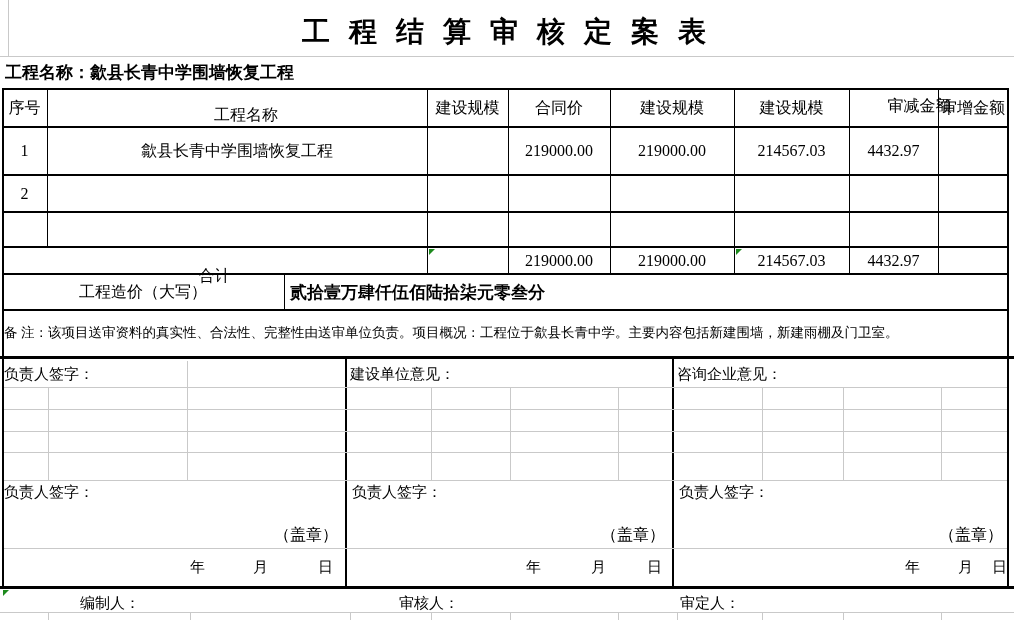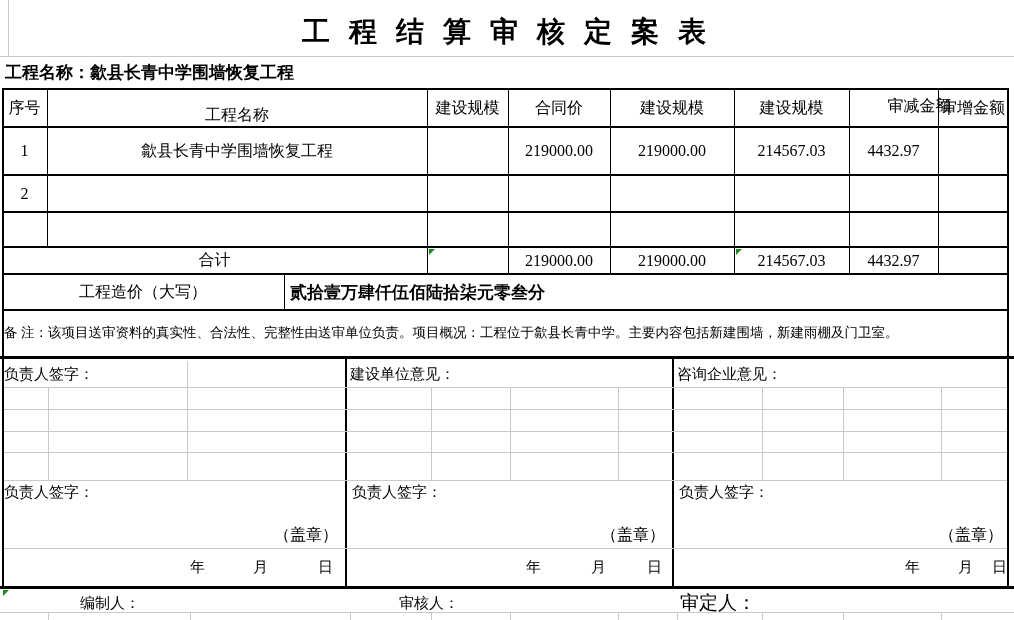--- a/index.html
+++ b/index.html
@@ -45,21 +45,21 @@
   <div class="ln" style="left:508px;top:88px;width:1px;height:186px;"></div>
   <div class="ln" style="left:610px;top:88px;width:1px;height:186px;"></div>
   <div class="ln" style="left:734px;top:88px;width:1px;height:186px;"></div>
   <div class="ln" style="left:849px;top:88px;width:1px;height:186px;"></div>
   <div class="ln" style="left:938px;top:88px;width:1px;height:186px;"></div>
   <div class="ln" style="left:284px;top:274px;width:1px;height:36px;"></div>
   <div class="ln" style="left:345px;top:358px;width:2px;height:229px;"></div>
   <div class="ln" style="left:672px;top:358px;width:2px;height:229px;"></div>
 
   <div class="cell" style="left:2px;top:90px;width:45px;height:36px;">序号</div>
-  <div class="cell" style="left:47px;top:90px;width:380px;height:50px;text-align:right;">工程名称</div>
+  <div class="cell" style="left:56px;top:90px;width:380px;height:50px;text-align:right;">工程名称</div>
   <div class="cell" style="left:427px;top:90px;width:81px;height:36px;">建设规模</div>
   <div class="cell" style="left:508px;top:90px;width:102px;height:36px;">合同价</div>
   <div class="cell" style="left:610px;top:90px;width:124px;height:36px;">建设规模</div>
   <div class="cell" style="left:734px;top:90px;width:115px;height:36px;">建设规模</div>
   <div class="cell" style="left:875px;top:90px;width:89px;height:32px;">审减金额</div>
   <div class="cell" style="left:938px;top:90px;width:70px;height:36px;">审增金额</div>
 
   <div class="cell" style="left:2px;top:128px;width:45px;height:46px;">1</div>
   <div class="cell" style="left:47px;top:128px;width:380px;height:46px;">歙县长青中学围墙恢复工程</div>
   <div class="cell" style="left:427px;top:128px;width:81px;height:46px;"></div>
@@ -80,21 +80,21 @@
 
   <div class="cell" style="left:2px;top:213px;width:45px;height:33px;"></div>
   <div class="cell" style="left:47px;top:213px;width:380px;height:33px;"></div>
   <div class="cell" style="left:427px;top:213px;width:81px;height:33px;"></div>
   <div class="cell" style="left:508px;top:213px;width:102px;height:33px;"></div>
   <div class="cell" style="left:610px;top:213px;width:124px;height:33px;"></div>
   <div class="cell" style="left:734px;top:213px;width:115px;height:33px;"></div>
   <div class="cell" style="left:849px;top:213px;width:89px;height:33px;"></div>
   <div class="cell" style="left:938px;top:213px;width:70px;height:33px;"></div>
 
-  <div class="cell" style="left:2px;top:248px;width:425px;height:25px;">合计</div>
+  <div class="cell" style="left:2px;top:264px;width:425px;height:25px;">合计</div>
   <div class="cell" style="left:427px;top:248px;width:81px;height:25px;"></div>
   <div class="cell" style="left:508px;top:248px;width:102px;height:25px;">219000.00</div>
   <div class="cell" style="left:610px;top:248px;width:124px;height:25px;">219000.00</div>
   <div class="cell" style="left:734px;top:248px;width:115px;height:25px;">214567.03</div>
   <div class="cell" style="left:849px;top:248px;width:89px;height:25px;">4432.97</div>
   <div class="cell" style="left:938px;top:248px;width:70px;height:25px;"></div>
 
   <div class="tri" style="left:429px;top:249px;"></div>
   <div class="tri" style="left:736px;top:249px;"></div>
   <div class="tri" style="left:3px;top:590px;"></div>
@@ -148,15 +148,15 @@
   <div class="cell" style="left:318px;top:558px;height:18px;font-size:15px;">日</div>
   <div class="cell" style="left:526px;top:558px;height:18px;font-size:15px;">年</div>
   <div class="cell" style="left:591px;top:558px;height:18px;font-size:15px;">月</div>
   <div class="cell" style="left:647px;top:558px;height:18px;font-size:15px;">日</div>
   <div class="cell" style="left:905px;top:558px;height:18px;font-size:15px;">年</div>
   <div class="cell" style="left:958px;top:558px;height:18px;font-size:15px;">月</div>
   <div class="cell" style="left:992px;top:558px;height:18px;font-size:15px;">日</div>
 
   <div class="cell cl" style="left:80px;top:593px;height:20px;font-size:15px;">编制人：</div>
   <div class="cell cl" style="left:399px;top:593px;height:20px;font-size:15px;">审核人：</div>
-  <div class="cell cl" style="left:680px;top:593px;height:20px;font-size:19px;">审定人：</div>
+  <div class="cell cl" style="left:680px;top:593px;height:20px;font-size:15px;">审定人：</div>
 
 </div>
 
 </body></html>

